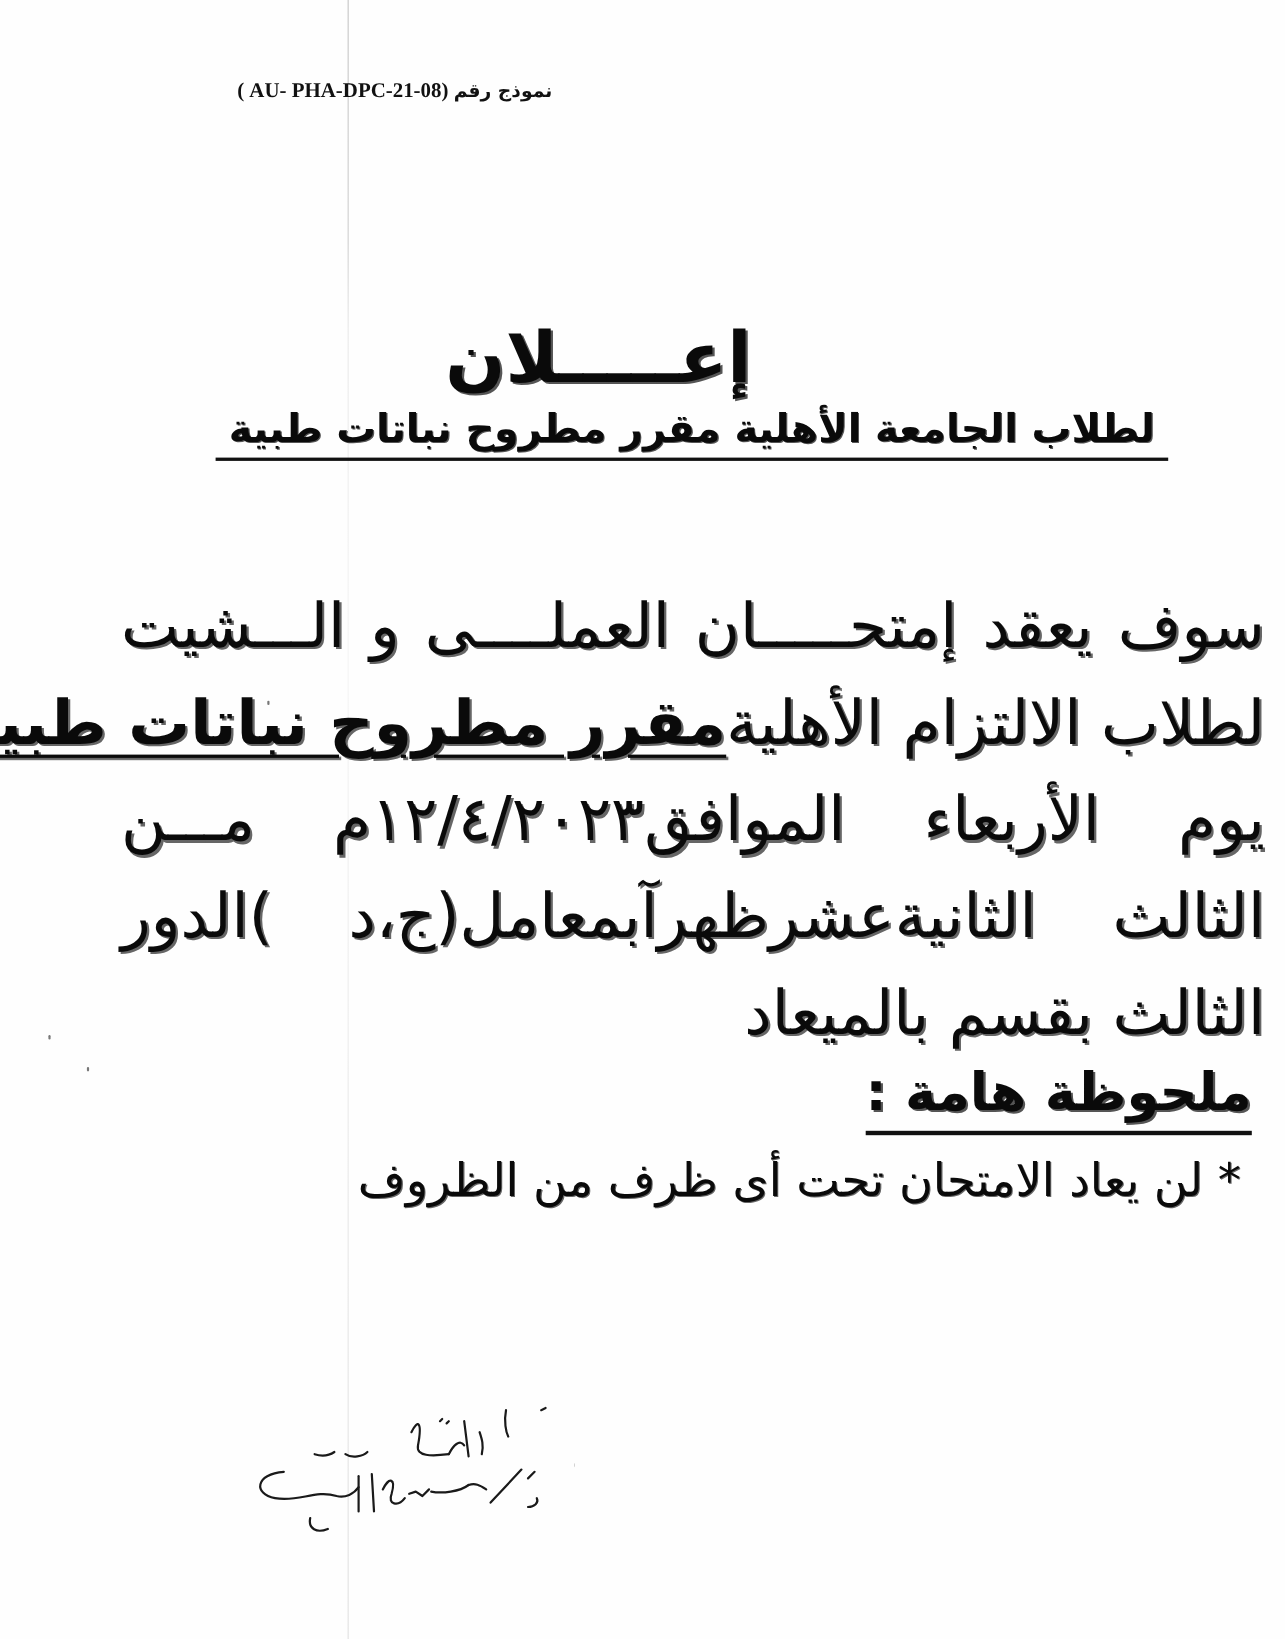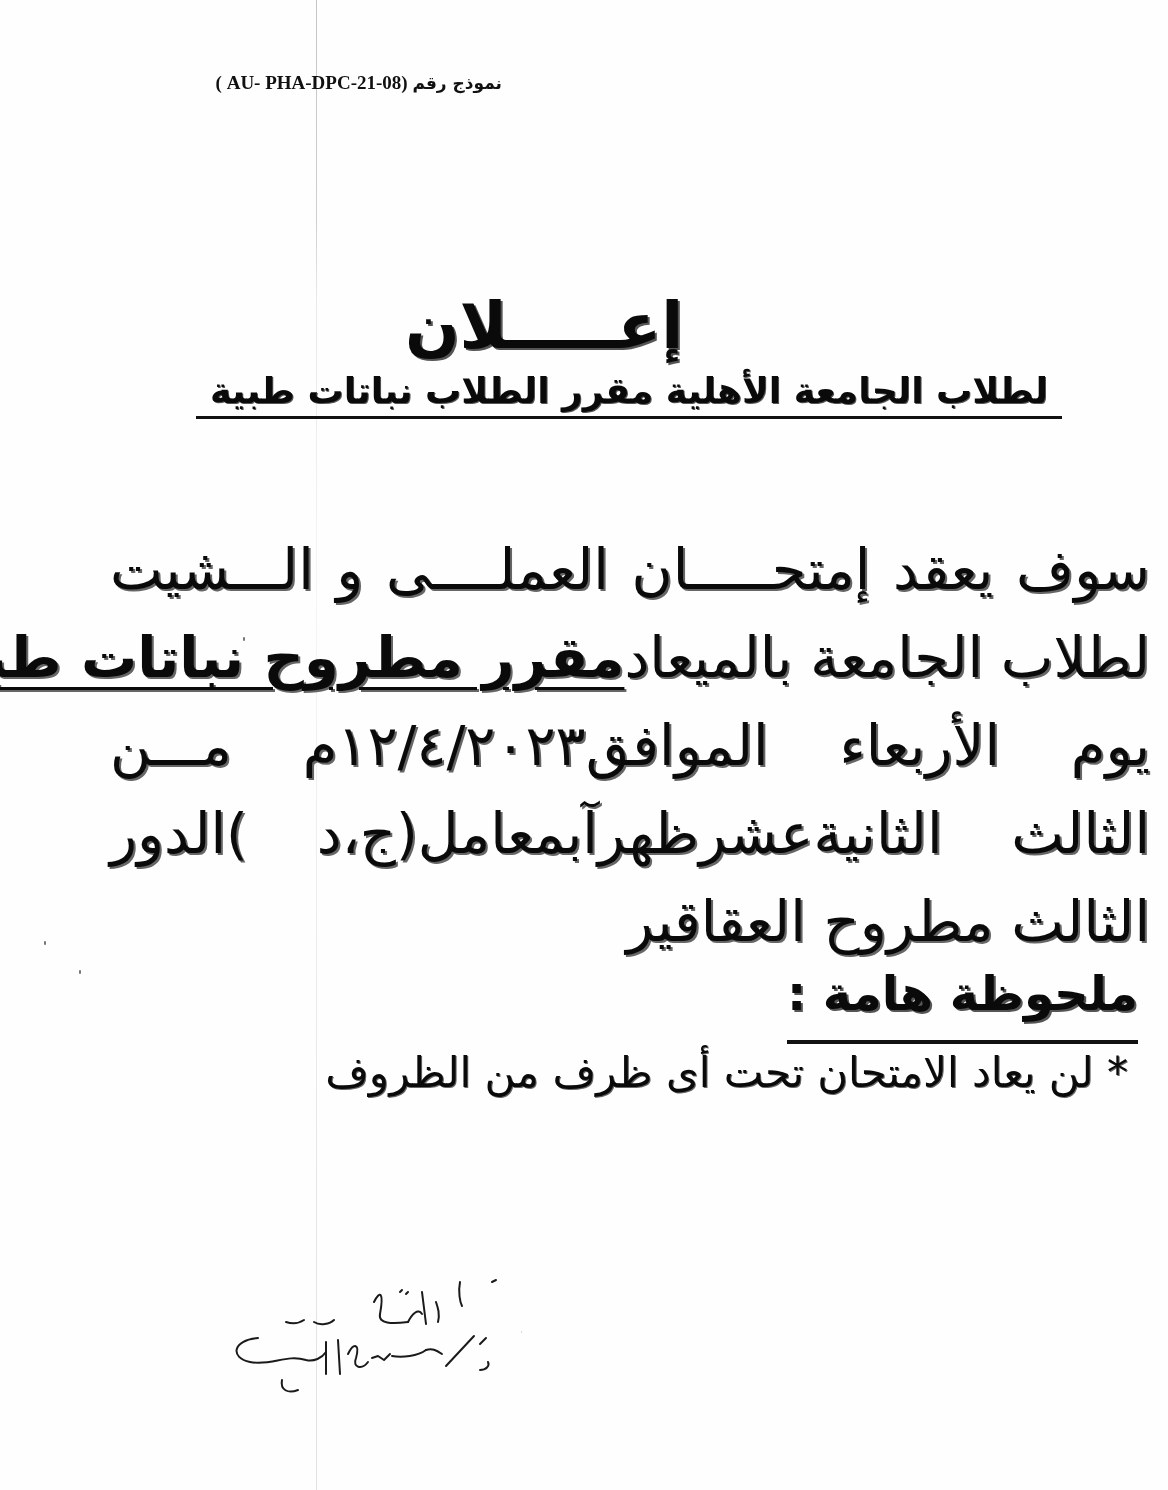--- a/index.html
+++ b/index.html
@@ -121,21 +121,21 @@
       top: 962px;
       right: 30px;
       direction: rtl;
       text-align: right;
       font-weight: bold;
       font-size: 48px;
       line-height: 62px;
       color: #0a0a0a;
       text-shadow: 2px 2px 0 #555;
       border-bottom: 4px solid #111;
-      padding-bottom: 16px;
+      padding-bottom: 4px;
     }
     .notes {
       position: absolute;
       top: 1040px;
       right: 40px;
       width: 960px;
       direction: rtl;
       text-align: right;
       font-size: 42px;
       line-height: 66px;
@@ -164,30 +164,30 @@
   <div class="speck" style="left:79px; top:970px;"></div>
   <div class="speck" style="left:243px; top:637px;"></div>
 
   <div class="form-code">
     <span class="code-label">نموذج رقم</span>
     <span class="code-value">( AU- PHA-DPC-21-08)</span>
   </div>
 
   <div class="title">إعـــــلان</div>
 
-  <div class="subtitle">لطلاب الجامعة الأهلية مقرر الطلاب نباتات طبية</div>
+  <div class="subtitle">لطلاب الجامعة الأهلية مقرر مطروح نباتات طبية</div>
 
   <div class="body-text">
     <span class="body-line">سوف يعقد إمتحـــــان العملــــى و الـــشيت</span>
     <span class="body-line">
-      <span>لطلاب الجامعة بالميعاد</span><span class="u-bold">مقرر مطروح نباتات طبية</span>
+      <span>لطلاب الالتزام الأهلية</span><span class="u-bold">مقرر مطروح نباتات طبية</span>
     </span>
     <span class="body-line">يوم الأربعاء الموافق١٢/٤/٢٠٢٣م مـــن</span>
     <span class="body-line">الثالث الثانيةعشرظهرآبمعامل(ج،د )الدور</span>
-    <span class="body-line last">الثالث مطروح العقاقير</span>
+    <span class="body-line last">الثالث بقسم بالميعاد</span>
   </div>
 
   <div class="note-heading">ملحوظة هامة :</div>
 
   <div class="notes">
     <span class="note-item">* لن يعاد الامتحان تحت أى ظرف من الظروف</span>
   </div>
 
   <div class="signature">
     <svg width="300" height="140" viewBox="0 0 300 140">

